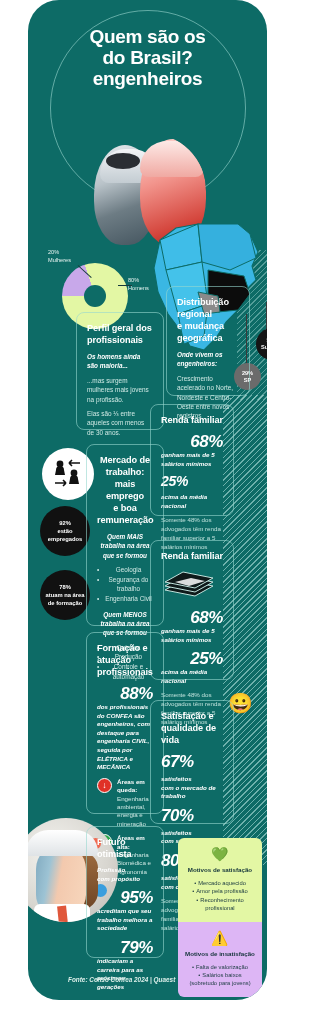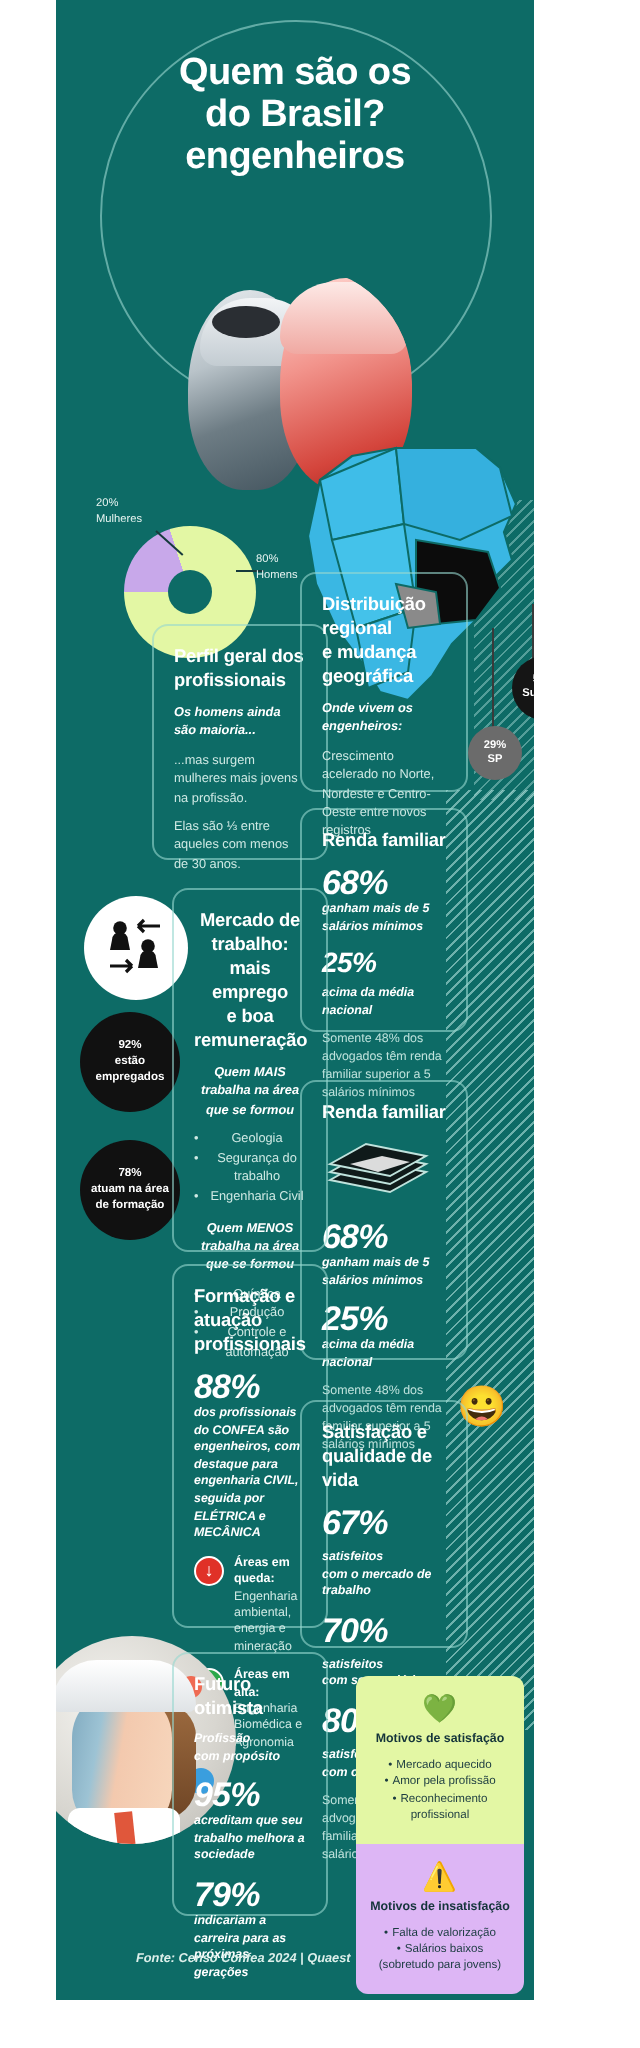--- a/index.html
+++ b/index.html
@@ -12,20 +12,21 @@
   .page {
     position: relative;
     width: 295px; height: 1024px;
     background: #ffffff;
   }
   .canvas {
     position: absolute;
     left: 28px; top: 0; width: 239px; height: 1000px;
     background: #0d6b66;
     overflow: hidden;
+    border-radius: 31px;
   }
   
   .hatch {
     position: absolute; right: 0; top: 395px; width: 44px; height: 470px;
     background-image: repeating-linear-gradient(135deg,
        rgba(190,235,230,.55) 0px, rgba(190,235,230,.55) 1px,
        rgba(190,235,230,0) 1px, rgba(190,235,230,0) 4px);
     pointer-events: none;
   }
   .hatch2 {
@@ -117,21 +118,21 @@
   .card h3 {
     color: #ffffff; font-size: 9.2px; line-height: 12px; font-weight: bold;
     margin-bottom: 6px; letter-spacing: -.1px;
   }
   .p {
     color: #cfe9e4; font-size: 6.4px; line-height: 9.4px; margin-bottom: 5px;
   }
   .p.em { color: #ffffff; font-style: italic; font-weight: bold; }
   .big {
     color: #ffffff; font-size: 17px; font-weight: bold; font-style: italic;
-    line-height: 19px; letter-spacing: -.4px;
+    line-height: 19px; letter-spacing: -.4px; text-align: right;
   }
   .mid {
     color: #ffffff; font-size: 14px; font-weight: bold; font-style: italic;
     line-height: 16px; letter-spacing: -.3px;
   }
   .cap {
     color: #ffffff; font-size: 6.2px; line-height: 8.6px;
     font-style: italic; font-weight: bold; margin-bottom: 5px;
   }
   .note { color: #bfe2dc; font-size: 6.2px; line-height: 9px; }
@@ -302,21 +303,21 @@
       <div class="badge badge-se">
         <span>54%</span>
         <span>Sudeste</span>
       </div>
       <div class="badge badge-sp">
         <span>29%</span>
         <span>SP</span>
       </div>
     </div>
 
-    <div class="card" style="left:122px; top:286px; width:84px; height:110px;">
+    <div class="card" style="left:138px; top:286px; width:84px; height:110px;">
       <h3>
         <span>Distribuição</span><br>
         <span>regional</span><br>
         <span>e mudança</span><br>
         <span>geográfica</span>
       </h3>
       <div class="p em">Onde vivem os engenheiros:</div>
       <div class="p">Crescimento acelerado no Norte, Nordeste e Centro-Oeste entre novos registros</div>
     </div>
 

